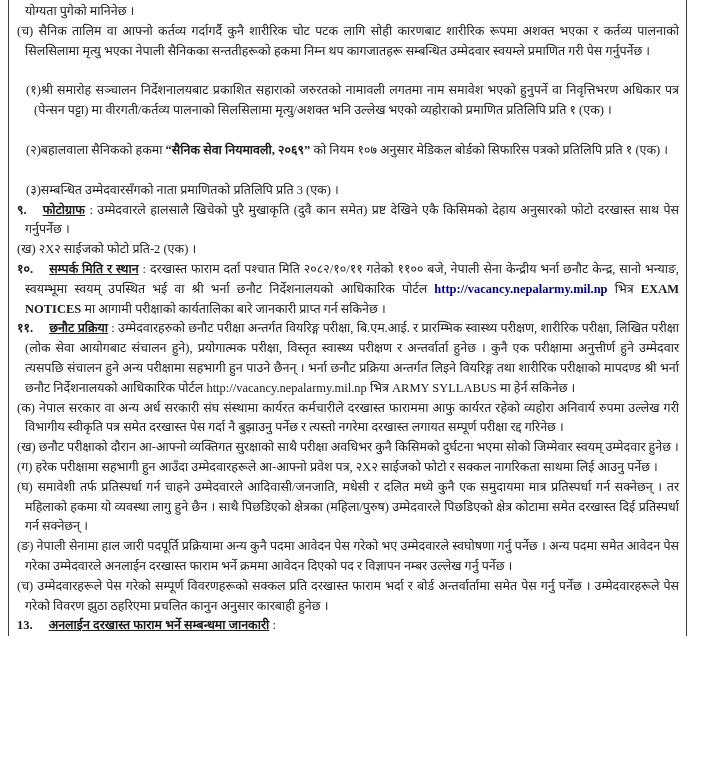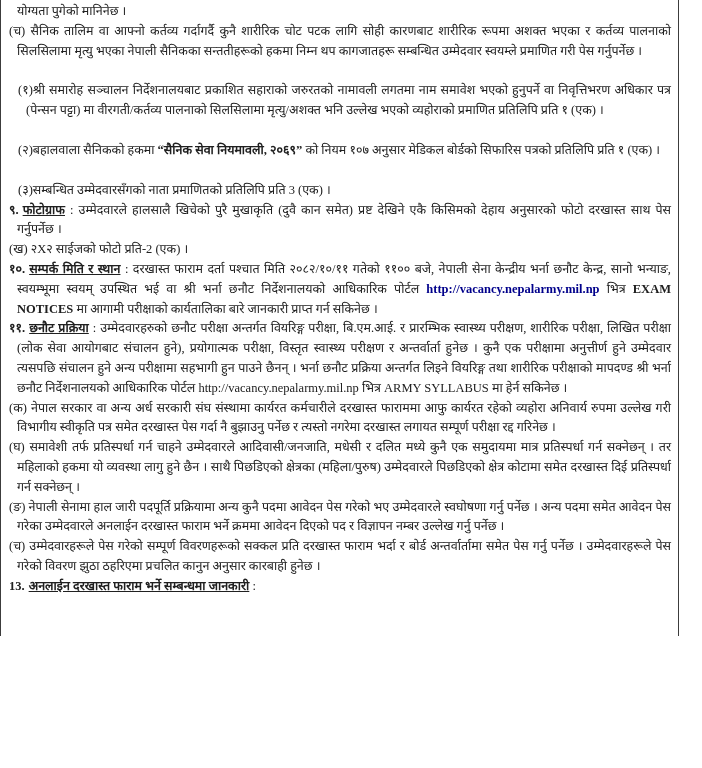--- a/index.html
+++ b/index.html
@@ -1,34 +1,34 @@
 <!DOCTYPE html>
 <html><head>
 <meta charset="utf-8">
 <style>
   html,body{margin:0;padding:0;}
   body{
     width:702px;height:768px;overflow:hidden;background:#ffffff;
     font-family:"Liberation Serif","DejaVu Serif",serif;
   }
   .page{
-    position:absolute;left:0;top:0;width:679px;height:636px;
+    position:absolute;left:8px;top:0;width:679px;height:636px;
     box-sizing:border-box;
     border-left:1px solid #3c3c3c;border-right:1px solid #3c3c3c;
     padding:2px 7px 0 3px;
     color:#202020;
     font-size:12.5px;line-height:19.8px;
     text-align:justify;
   }
   p{margin:0;padding:0;}
   .p0{padding-left:13px;text-indent:-8px;}      
   .psub{padding-left:22px;text-indent:-8px;margin-top:20px;}    
   .pcont{padding-left:13px;}                    
   .num{font-weight:bold;}
-  .ttl{font-weight:bold;text-decoration:underline;margin-left:4px;}
+  .ttl{font-weight:bold;text-decoration:underline;margin-left:16px;}
   .b{font-weight:bold;}
   .url-bold{font-weight:bold;color:#00008b;}
   .lbl-tight{margin-right:0;}
 </style>
 </head>
 <body>
 
 <div class="page">
 
   <p class="pcont">
@@ -67,21 +67,27 @@
   <p class="p0">
     <span class="num">११.</span><span class="ttl">छनौट प्रक्रिया</span><span> : </span><span>उम्मेदवारहरुको छनौट परीक्षा अन्तर्गत वियरिङ्ग परीक्षा, बि.एम.आई. र प्रारम्भिक स्वास्थ्य परीक्षण, शारीरिक परीक्षा, लिखित परीक्षा (लोक सेवा आयोगबाट संचालन हुने), प्रयोगात्मक परीक्षा, विस्तृत स्वास्थ्य परीक्षण र अन्तर्वार्ता हुनेछ । कुनै एक परीक्षामा अनुत्तीर्ण हुने उम्मेदवार त्यसपछि संचालन हुने अन्य परीक्षामा सहभागी हुन पाउने छैनन् । भर्ना छनौट प्रक्रिया अन्तर्गत लिइने वियरिङ्ग तथा शारीरिक परीक्षाको मापदण्ड श्री भर्ना छनौट निर्देशनालयको आधिकारिक पोर्टल </span><span>http://vacancy.nepalarmy.mil.np</span><span> भित्र </span><span>ARMY SYLLABUS</span><span> मा हेर्न सकिनेछ ।</span>
   </p>
 
 
 
   <p class="p0">
     <span class="lbl-tight">(क)</span><span> नेपाल सरकार वा अन्य अर्ध सरकारी संघ संस्थामा कार्यरत कर्मचारीले दरखास्त फाराममा आफु कार्यरत रहेको व्यहोरा अनिवार्य रुपमा उल्लेख गरी विभागीय स्वीकृति पत्र समेत दरखास्त पेस गर्दा नै बुझाउनु पर्नेछ र त्यस्तो नगरेमा दरखास्त लगायत सम्पूर्ण परीक्षा रद्द गरिनेछ ।</span>
   </p>
 
+  <p class="p0">
+    <span class="lbl-tight">(ख)</span><span> छनौट परीक्षाको दौरान आ-आफ्नो व्यक्तिगत सुरक्षाको साथै परीक्षा अवधिभर कुनै किसिमको दुर्घटना भएमा सोको जिम्मेवार स्वयम् उम्मेदवार हुनेछ ।</span>
+  </p>
 
+  <p class="p0">
+    <span class="lbl-tight">(ग)</span><span> हरेक परीक्षामा सहभागी हुन आउँदा उम्मेदवारहरूले आ-आफ्नो प्रवेश पत्र, २X२ साईजको फोटो र सक्कल नागरिकता साथमा लिई आउनु पर्नेछ ।</span>
+  </p>
 
   <p class="p0">
     <span class="lbl-tight">(घ)</span><span> समावेशी तर्फ प्रतिस्पर्धा गर्न चाहने उम्मेदवारले आदिवासी/जनजाति, मधेसी र दलित मध्ये कुनै एक समुदायमा मात्र प्रतिस्पर्धा गर्न सक्नेछन् । तर महिलाको हकमा यो व्यवस्था लागु हुने छैन । साथै पिछडिएको क्षेत्रका (महिला/पुरुष) उम्मेदवारले पिछडिएको क्षेत्र कोटामा समेत दरखास्त दिई प्रतिस्पर्धा गर्न सक्नेछन् ।</span>
   </p>
 
   <p class="p0">
     <span class="lbl-tight">(ङ)</span><span> नेपाली सेनामा हाल जारी पदपूर्ति प्रक्रियामा अन्य कुनै पदमा आवेदन पेस गरेको भए उम्मेदवारले स्वघोषणा गर्नु पर्नेछ । अन्य पदमा समेत आवेदन पेस गरेका उम्मेदवारले अनलाईन दरखास्त फाराम भर्ने क्रममा आवेदन दिएको पद र विज्ञापन नम्बर उल्लेख गर्नु पर्नेछ ।</span>
   </p>
 
   <p class="p0">

